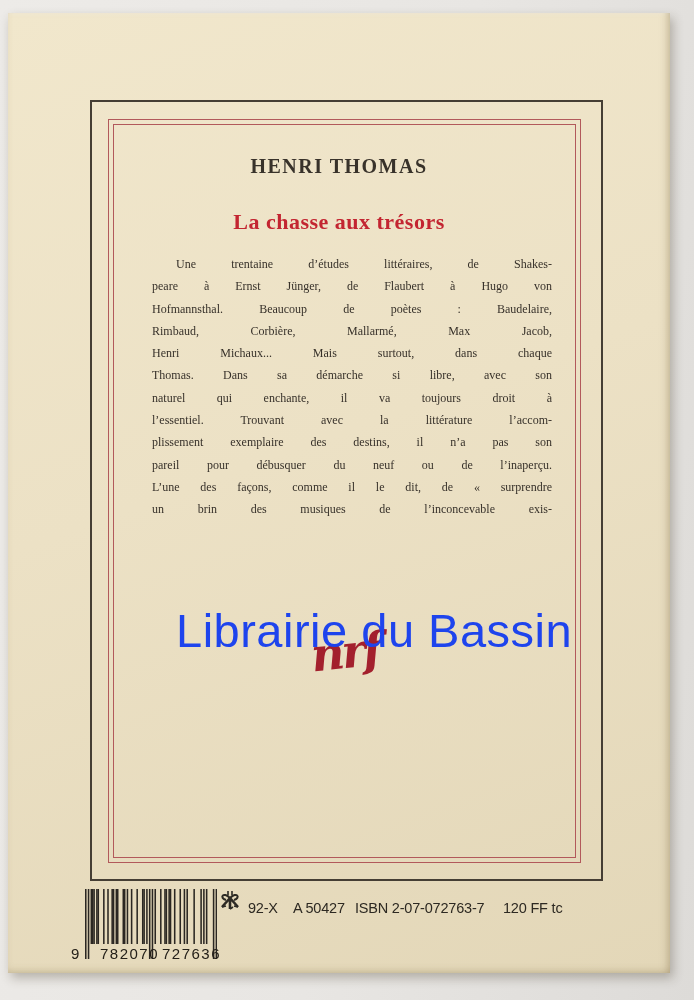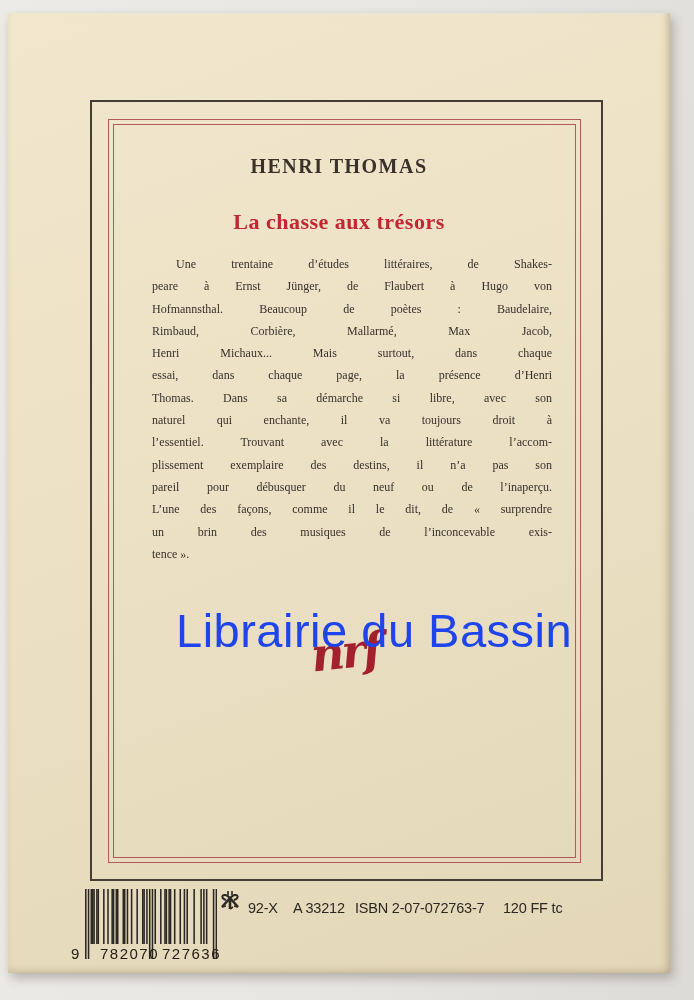--- a/index.html
+++ b/index.html
@@ -96,47 +96,45 @@
 
   <div class="author">HENRI THOMAS</div>
   <div class="title-red">La chasse aux trésors</div>
 
   <div class="blurb">
     <div class="line first">Une trentaine d’études littéraires, de Shakes-</div>
     <div class="line">peare à Ernst Jünger, de Flaubert à Hugo von</div>
     <div class="line">Hofmannsthal. Beaucoup de poètes : Baudelaire,</div>
     <div class="line">Rimbaud, Corbière, Mallarmé, Max Jacob,</div>
     <div class="line">Henri Michaux... Mais surtout, dans chaque</div>
-    <div class="line">essai, dans chaque page, la présence d’Henri</div>
     <div class="line">Thomas. Dans sa démarche si libre, avec son</div>
     <div class="line">naturel qui enchante, il va toujours droit à</div>
     <div class="line">l’essentiel. Trouvant avec la littérature l’accom-</div>
     <div class="line">plissement exemplaire des destins, il n’a pas son</div>
     <div class="line">pareil pour débusquer du neuf ou de l’inaperçu.</div>
     <div class="line">L’une des façons, comme il le dit, de « surprendre</div>
     <div class="line">un brin des musiques de l’inconcevable exis-</div>
-    <div class="line last">tence ».</div>
   </div>
 
   <div class="nrf">nrf</div>
   <div class="watermark">Librairie du Bassin</div>
 
   <div class="gerbe">
     <svg width="26" height="28" viewBox="0 0 26 28" fill="none" stroke="#2d2a24">
       <path d="M11 2 v4 M15 2 v4" stroke-width="1.6"></path>
       <path d="M13 9 C6 2 2 9 9 11" stroke-width="2"></path>
       <path d="M13 9 C20 2 24 9 17 11" stroke-width="2"></path>
       <path d="M13 9 L5 18 M13 9 L13 20 M13 9 L21 18" stroke-width="2.6"></path>
       <path d="M5 18 l4 -1 M21 18 l-4 -1 M13 20 l3 -2" stroke-width="1.6"></path>
     </svg>
   </div>
 
   <div class="colophon">
     <span class="c-code">92-X</span>
-    <span class="c-catalog">A 33212</span>
+    <span class="c-catalog">A 50427</span>
     <span class="c-isbn">ISBN 2-07-072763-7</span>
     <span class="c-price">120 FF tc</span>
   </div>
 
   <div class="barcode">
     <svg id="barcode-svg" width="132" height="70" viewBox="0 0 132 70">
         <rect x="0.00" y="0" width="1.54" height="70" fill="#2b2722"></rect>
         <rect x="2.78" y="0" width="1.54" height="70" fill="#2b2722"></rect>
         <rect x="5.56" y="0" width="1.54" height="55" fill="#2b2722"></rect>
         <rect x="6.95" y="0" width="1.54" height="55" fill="#2b2722"></rect>

